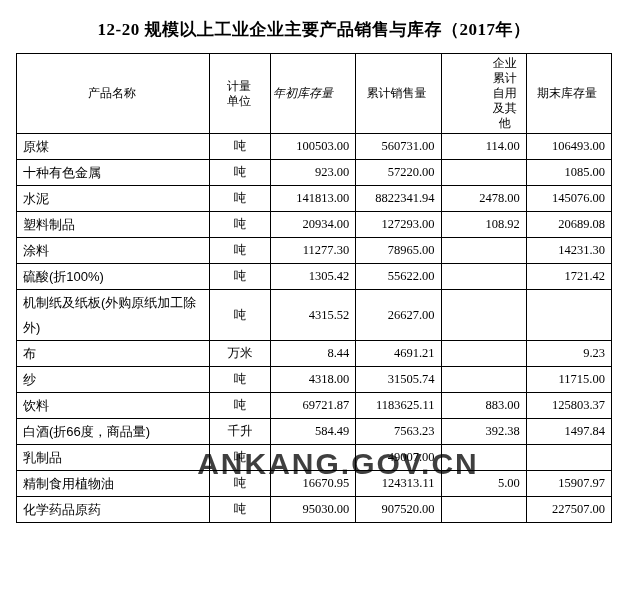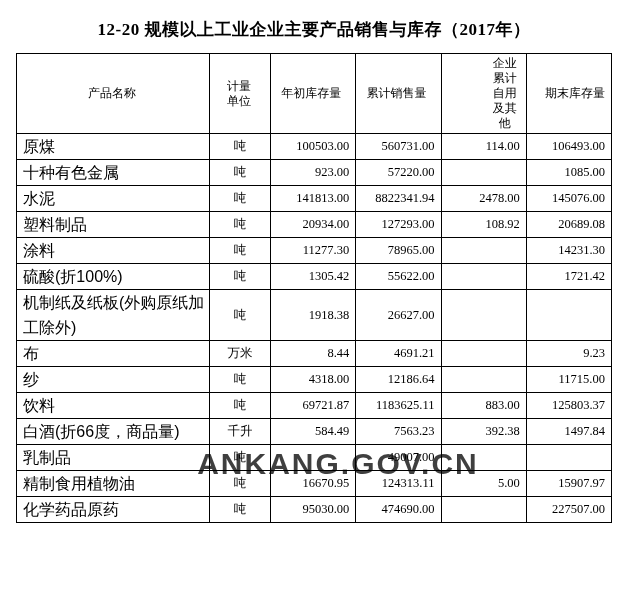--- a/index.html
+++ b/index.html
@@ -59,21 +59,21 @@
   }
   .c-unit {
     width: 58px;
     text-align: center;
   }
   .c-num {
     text-align: right;
     padding-right: 6px !important;
   }
   td.c-name {
-    font-size: 16px;
+    font-size: 13px;
   }
   td.c-unit {
     font-size: 12.5px;
   }
   td.c-num {
     font-size: 12.5px;
     font-family: "Liberation Serif", serif;
   }
   thead th.c-name, thead th.c-unit {
     text-align: center;
@@ -106,27 +106,27 @@
   <div class="title">12-20  规模以上工业企业主要产品销售与库存（2017年）</div>
 
   <table class="stat">
     <thead>
       <tr>
         <th class="c-name">产品名称</th>
         <th class="c-unit">
           <span class="hdr-2line">计量</span>
           <span class="hdr-2line">单位</span>
         </th>
-        <th class="c-num" style="text-align:center;">年初库存量</th>
+        <th class="c-num" style="text-align:left;font-style:italic;">年初库存量</th>
         <th class="c-num" style="">累计销售量</th>
         <th class="c-num" style="text-align:center;padding-left:48px;">
           <span class="hdr-2line">企业累计自用</span>
           <span class="hdr-2line">及其他</span>
         </th>
-        <th class="c-num" style="text-align:right;font-family:Liberation Serif, serif;">期末库存量</th>
+        <th class="c-num" style="text-align:center;font-family:Liberation Serif, serif;">期末库存量</th>
       </tr>
     </thead>
     <tbody id="table-body">
         <tr>
           <td class="c-name">原煤</td>
           <td class="c-unit">吨</td>
           <td class="c-num">100503.00</td>
           <td class="c-num">560731.00</td>
           <td class="c-num">114.00</td>
           <td class="c-num">106493.00</td>
@@ -167,38 +167,38 @@
           <td class="c-name">硫酸(折100%)</td>
           <td class="c-unit">吨</td>
           <td class="c-num">1305.42</td>
           <td class="c-num">55622.00</td>
           <td class="c-num"></td>
           <td class="c-num">1721.42</td>
         </tr>
         <tr>
           <td class="c-name">机制纸及纸板(外购原纸加工除外)</td>
           <td class="c-unit">吨</td>
-          <td class="c-num">1918.38</td>
+          <td class="c-num">4315.52</td>
           <td class="c-num">26627.00</td>
           <td class="c-num"></td>
           <td class="c-num"></td>
         </tr>
         <tr>
           <td class="c-name">布</td>
           <td class="c-unit">万米</td>
           <td class="c-num">8.44</td>
           <td class="c-num">4691.21</td>
           <td class="c-num"></td>
           <td class="c-num">9.23</td>
         </tr>
         <tr>
           <td class="c-name">纱</td>
           <td class="c-unit">吨</td>
           <td class="c-num">4318.00</td>
-          <td class="c-num">12186.64</td>
+          <td class="c-num">31505.74</td>
           <td class="c-num"></td>
           <td class="c-num">11715.00</td>
         </tr>
         <tr>
           <td class="c-name">饮料</td>
           <td class="c-unit">吨</td>
           <td class="c-num">69721.87</td>
           <td class="c-num">1183625.11</td>
           <td class="c-num">883.00</td>
           <td class="c-num">125803.37</td>
@@ -224,21 +224,21 @@
           <td class="c-unit">吨</td>
           <td class="c-num">16670.95</td>
           <td class="c-num">124313.11</td>
           <td class="c-num">5.00</td>
           <td class="c-num">15907.97</td>
         </tr>
         <tr>
           <td class="c-name">化学药品原药</td>
           <td class="c-unit">吨</td>
           <td class="c-num">95030.00</td>
-          <td class="c-num">474690.00</td>
+          <td class="c-num">907520.00</td>
           <td class="c-num"></td>
           <td class="c-num">227507.00</td>
         </tr>
       </tbody>
   </table>
 
   <div class="watermark">ANKANG.GOV.CN</div>
 
 </div>
 

